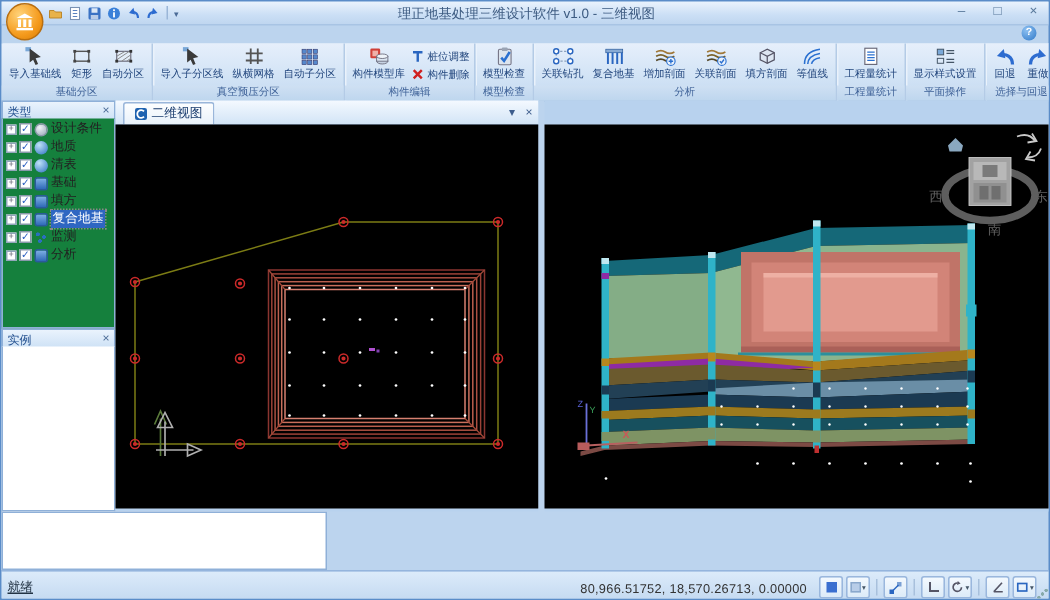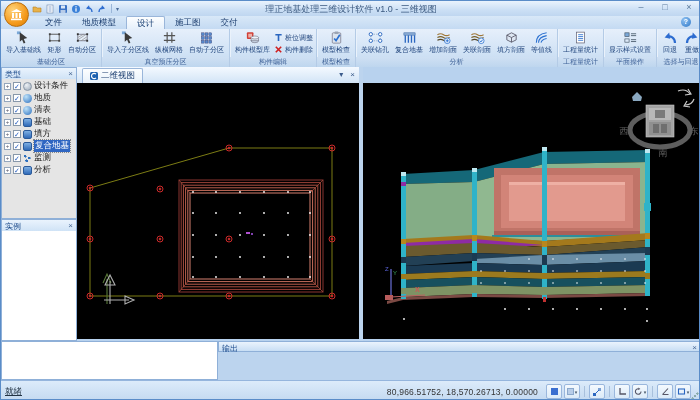--- a/index.html
+++ b/index.html
@@ -43,21 +43,21 @@
   .rstack{display:flex;flex-direction:column;justify-content:flex-start;gap:1px;padding-top:2px;}
   .rsm{display:flex;align-items:center;gap:2px;height:11px;}
   .rsm .rlbl{font-size:7px;color:#23477e;white-space:nowrap;}
   .rspacer{flex:1;}
   
   .hdr{height:16px;background:linear-gradient(#eaf3fd,#c8def4);border:1px solid #8fb0d8;
     box-sizing:border-box;font-size:8px;color:#1e4c8c;padding:1px 3px 0;position:relative;}
   .hdr .x{position:absolute;right:3px;top:1px;font-size:8px;color:#4a6a96;}
   .hdr .x::before{content:"×";}
   #left-dock{position:absolute;left:0;top:66px;width:76px;height:274px;}
-  #tree{position:absolute;left:0;top:12px;width:76px;height:140px;background:#e5e5e5;
+  #tree{position:absolute;left:0;top:12px;width:76px;height:140px;background:#15803d;
     border:1px solid #8fb0d8;border-top:none;box-sizing:border-box;overflow:hidden;padding-top:1px;}
   .trow{display:flex;align-items:center;height:12px;padding-left:2px;gap:2px;}
   .texp{width:7px;height:7px;border:1px solid #94a6bc;box-sizing:border-box;font-size:6px;
     line-height:5px;text-align:center;color:#556;background:#fff;flex:none;}
   .texp::before{content:"+";}
   .tchk{width:8px;height:8px;border:1px solid #8898aa;box-sizing:border-box;background:#fff;
     font-size:7px;line-height:7px;text-align:center;color:#2a60c0;flex:none;}
   .tchk::before{content:"✓";}
   .tico{width:9px;height:9px;flex:none;border-radius:2px;}
   .ico-gear{border-radius:50%;background:radial-gradient(circle at 35% 30%,#eef2f6,#9aa8b8);border:1px solid #8a98a8;box-sizing:border-box;}
@@ -161,27 +161,20 @@
       <path d="M5 1.2 L2 4.6 L6 5.6 Z" fill="#2d6cd0"></path>
       </svg>
     <svg class="qat-ic" viewBox="0 0 10 10">
       <path d="M2 8 C2 4.5 4.5 3.5 6.5 4.2" fill="none" stroke="#2d6cd0" stroke-width="1.4"></path>
       <path d="M5 1.2 L8 4.6 L4 5.6 Z" fill="#2d6cd0"></path>
       </svg>
     <span class="qat-sep"></span>
     <span class="qat-dd">▾</span>
   </div>
 
-  <div id="tabrow">
-    <span class="mtab">文件</span>
-    <span class="mtab">地质模型</span>
-    <span class="mtab active">设计</span>
-    <span class="mtab">施工图</span>
-    <span class="mtab">交付</span>
-  </div>
   <div id="help-icon"></div>
 
   <div id="ribbon">
 
     <div class="rgroup">
       <div class="rg-body">
         <div class="rbtn">
           <span class="ric">
             <svg width="15" height="15" viewBox="0 0 16 15">
                 <rect x="1" y="1" width="4" height="3" fill="#7aa8d8"></rect>
@@ -746,24 +739,20 @@
         <rect x="22" y="212" width="8" height="5" fill="#b85c5c"></rect>
         <text x="22" y="188" font-size="6" fill="#5a62d8">Z</text>
         <text x="30" y="192" font-size="6" fill="#3aa05a">Y</text>
         <text x="52" y="209" font-size="7" font-weight="bold" fill="#c85858">X</text>
       </g>
     </svg>
   </div>
 
   <div id="bottom-left"></div>
   <div id="output">
-    <div class="hdr">
-      <span>输出</span>
-      <span class="x"></span>
-    </div>
   </div>
 
   <div id="statusbar">
     <span id="ready">就绪</span>
     <span id="coords">80,966.51752, 18,570.26713, 0.00000</span>
     <div id="status-icons">
       <span class="sbtn">
           <span class="sq-blue"></span>
         </span>
       <span class="sbtn">

